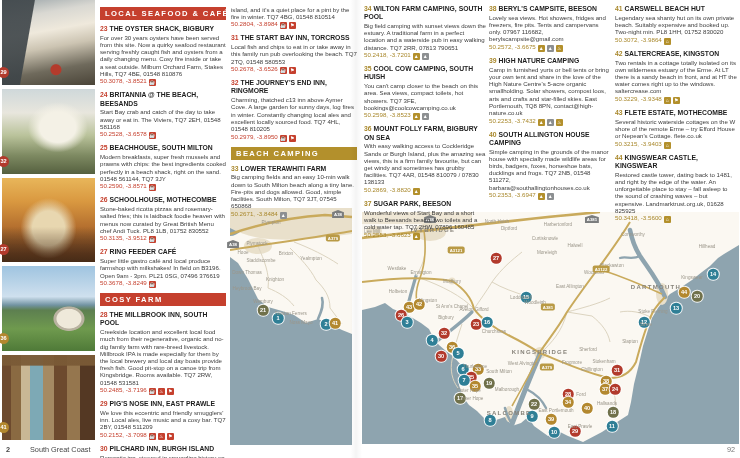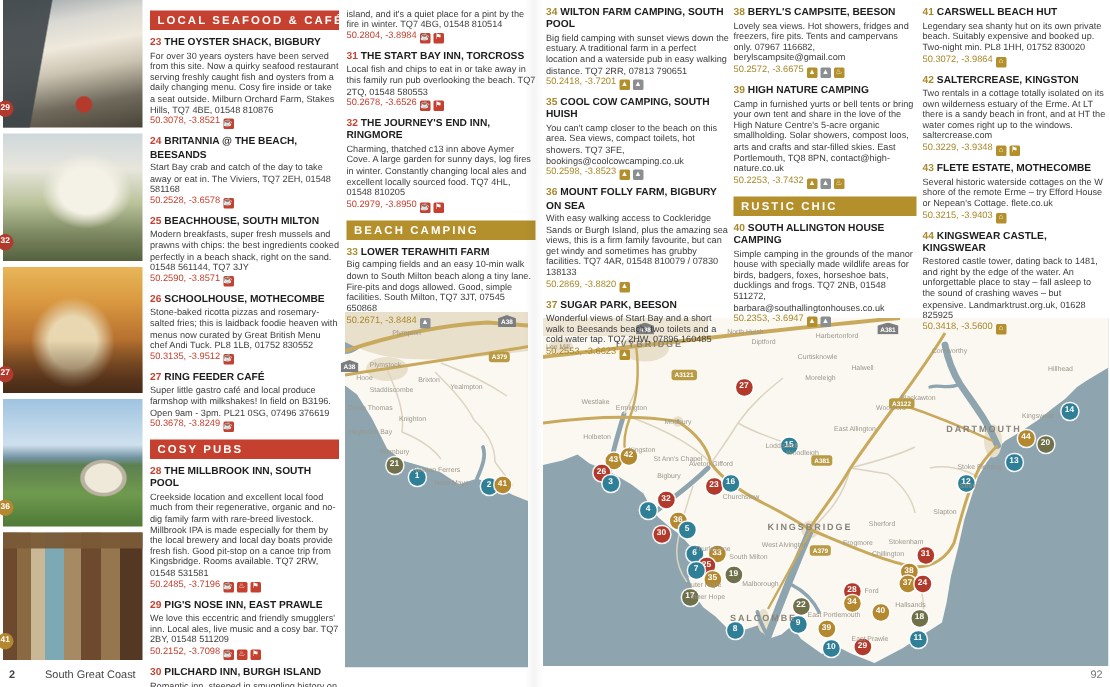--- a/index.html
+++ b/index.html
@@ -262,21 +262,21 @@
         <div class="entry">
           <div class="tline"><span class="num red">26</span><span class="tt">SCHOOLHOUSE, MOTHECOMBE</span></div>
           <div class="ebody">Stone-baked ricotta pizzas and rosemary-salted fries; this is laidback foodie heaven with menus now curated by Great British Menu chef Andi Tuck. PL8 1LB, 01752 830552</div>
           <div class="gline"><span class="geo red">50.3135, -3.9512</span><span class="ic red">☕</span></div>
         </div>
         <div class="entry">
           <div class="tline"><span class="num red">27</span><span class="tt">RING FEEDER CAFÉ</span></div>
           <div class="ebody">Super little gastro café and local produce farmshop with milkshakes! In field on B3196. Open 9am - 3pm. PL21 0SG, 07496 376619</div>
           <div class="gline"><span class="geo red">50.3678, -3.8249</span><span class="ic red">☕</span></div>
         </div>
-        <div class="banner red">COSY PUBS</div>
+        <div class="banner red">COSY FARM</div>
         <div class="entry">
           <div class="tline"><span class="num red">28</span><span class="tt">THE MILLBROOK INN, SOUTH POOL</span></div>
           <div class="ebody">Creekside location and excellent local food much from their regenerative, organic and no-dig family farm with rare-breed livestock. Millbrook IPA is made especially for them by the local brewery and local day boats provide fresh fish. Good pit-stop on a canoe trip from Kingsbridge. Rooms available. TQ7 2RW, 01548 531581</div>
           <div class="gline"><span class="geo red">50.2485, -3.7196</span><span class="ic red">☕</span><span class="ic red">♨</span><span class="ic red">⚑</span></div>
         </div>
         <div class="entry">
           <div class="tline"><span class="num red">29</span><span class="tt">PIG'S NOSE INN, EAST PRAWLE</span></div>
           <div class="ebody">We love this eccentric and friendly smugglers' inn. Local ales, live music and a cosy bar. TQ7 2BY, 01548 511209</div>
           <div class="gline"><span class="geo red">50.2152, -3.7098</span><span class="ic red">☕</span><span class="ic red">♨</span><span class="ic red">⚑</span></div>
         </div>
@@ -333,21 +333,20 @@
         <div class="entry">
           <div class="tline"><span class="num gold">38</span><span class="tt">BERYL'S CAMPSITE, BEESON</span></div>
           <div class="ebody">Lovely sea views. Hot showers, fridges and freezers, fire pits. Tents and campervans only. 07967 116682, berylscampsite@gmail.com</div>
           <div class="gline"><span class="geo gold">50.2572, -3.6675</span><span class="ic gold">▲</span><span class="ic grey">▲</span><span class="ic gold">♨</span></div>
         </div>
         <div class="entry">
           <div class="tline"><span class="num gold">39</span><span class="tt">HIGH NATURE CAMPING</span></div>
           <div class="ebody">Camp in furnished yurts or bell tents or bring your own tent and share in the love of the High Nature Centre's 5-acre organic smallholding. Solar showers, compost loos, arts and crafts and star-filled skies. East Portlemouth, TQ8 8PN, contact@high-nature.co.uk</div>
           <div class="gline"><span class="geo gold">50.2253, -3.7432</span><span class="ic gold">▲</span><span class="ic grey">▲</span><span class="ic gold">♨</span></div>
         </div>
-        <div class="banner gold">RUSTIC CHIC</div>
         <div class="entry">
           <div class="tline"><span class="num gold">40</span><span class="tt">SOUTH ALLINGTON HOUSE CAMPING</span></div>
           <div class="ebody">Simple camping in the grounds of the manor house with specially made wildlife areas for birds, badgers, foxes, horseshoe bats, ducklings and frogs. TQ7 2NB, 01548 511272, barbara@southallingtonhouses.co.uk</div>
           <div class="gline"><span class="geo gold">50.2353, -3.6947</span><span class="ic gold">▲</span><span class="ic grey">▲</span></div>
         </div>
       </div>
       <div class="col" style="left: 615px; width: 122px;">
         <div class="entry">
           <div class="tline"><span class="num gold">41</span><span class="tt">CARSWELL BEACH HUT</span></div>
           <div class="ebody">Legendary sea shanty hut on its own private beach. Suitably expensive and booked up. Two-night min. PL8 1HH, 01752 830020</div>

